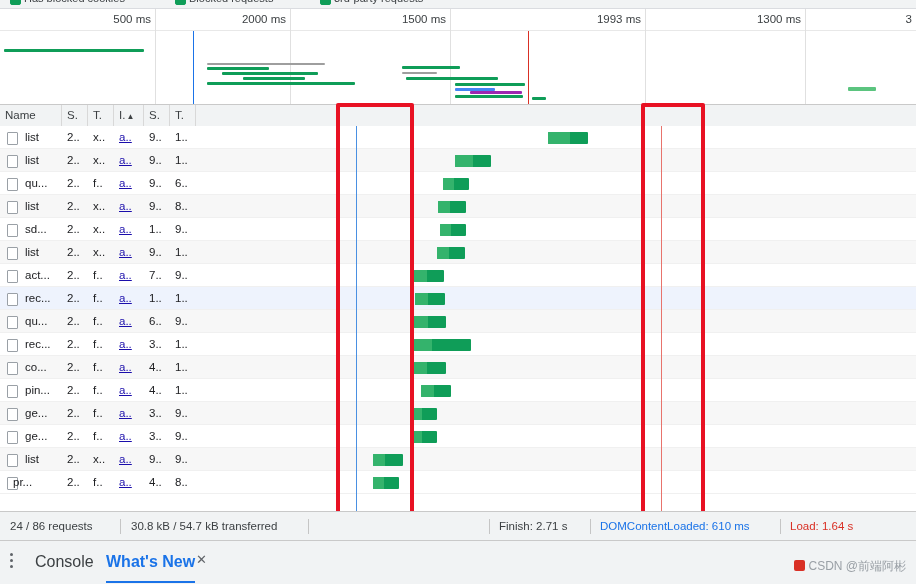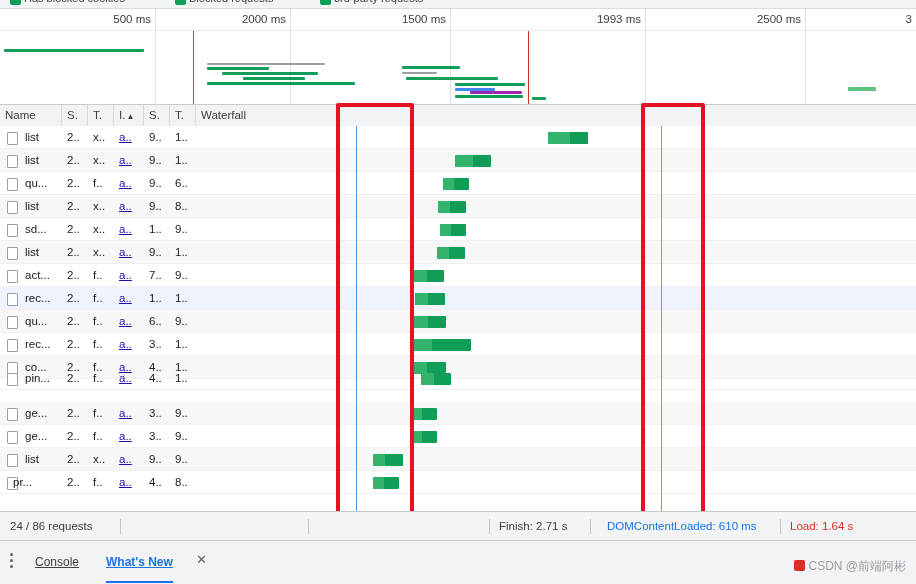--- a/index.html
+++ b/index.html
@@ -47,28 +47,28 @@
   
   .wf-line{position:absolute;top:126px;width:1px;height:385px;}
 
   
   .redbox{position:absolute;border:4px solid #e81123;border-radius:2px;pointer-events:none;}
 
   
   .summary{position:absolute;left:0;top:511px;width:916px;height:29px;background:#f1f3f4;border-top:1px solid #c9c9c9;border-bottom:1px solid #c9c9c9;}
   .sum-item{position:absolute;top:0;height:45px;line-height:29px;font-size:11.5px;color:#3c4043;white-space:nowrap;}
   .sum-sep{position:absolute;top:7px;width:1px;height:15px;background:#c5c5c5;}
-  .sum-item.blue{color:#1a73e8;margin-left:7px;}
+  .sum-item.blue{color:#1a73e8;}
   .sum-item.red{color:#d93025;}
 
   
   .drawer{position:absolute;left:0;top:540px;width:916px;height:44px;background:#f1f3f4;border-top:1px solid #c9c9c9;}
   .dots{position:absolute;left:10px;top:12px;width:4px;height:18px;}
   .dots i{display:block;width:3px;height:3px;background:#5f6368;border-radius:50%;margin-bottom:3px;}
-  .dtab{position:absolute;top:7px;height:28px;line-height:28px;font-size:12px;color:#3c4043;white-space:nowrap;text-decoration:underline;}
+  .dtab{position:absolute;top:7px;height:28px;line-height:28px;font-size:16px;color:#3c4043;white-space:nowrap;}
   .dtab.active{color:#1a73e8;font-weight:bold;}
   .dtab.active:after{content:"";position:absolute;left:0;right:0;bottom:-7px;height:2px;background:#1a73e8;}
   .dtab-close{position:absolute;top:12px;font-size:13px;color:#5f6368;line-height:1;}
   .watermark{position:absolute;right:10px;top:558px;font-size:12px;color:#9aa0a6;white-space:nowrap;}
   .wm-logo{display:inline-block;width:11px;height:11px;background:#d93025;border-radius:2px;vertical-align:-1px;margin-right:3px;}
 </style>
 </head>
 <body>
 
 <div class="app">
@@ -87,21 +87,21 @@
 
     <div class="ov-tick" style="left:155px"></div>
     <div class="ov-label" style="left:155px">500 ms</div>
     <div class="ov-tick" style="left:290px"></div>
     <div class="ov-label" style="left:290px">2000 ms</div>
     <div class="ov-tick" style="left:450px"></div>
     <div class="ov-label" style="left:450px">1500 ms</div>
     <div class="ov-tick" style="left:645px"></div>
     <div class="ov-label" style="left:645px">1993 ms</div>
     <div class="ov-tick" style="left:805px"></div>
-    <div class="ov-label" style="left:805px">2500 ms</div>
+    <div class="ov-label" style="left:805px">1300 ms</div>
     <div class="ov-label" style="left:916px">3</div>
 
     <div class="ov-line" style="left:193px;background:#1a73e8"></div>
     <div class="ov-line" style="left:528px;background:#d93025"></div>
 
     <div class="ov-bar" style="left:4px;top:40px;width:140px;height:3px"></div>
     <div class="ov-bar gray" style="left:207px;top:54px;width:118px"></div>
     <div class="ov-bar" style="left:207px;top:58px;width:62px"></div>
     <div class="ov-bar" style="left:222px;top:63px;width:96px"></div>
     <div class="ov-bar" style="left:243px;top:68px;width:62px"></div>
@@ -117,21 +117,20 @@
     <div class="ov-bar lightgreen" style="left:848px;top:78px;width:28px;height:4px"></div>
   </div>
 
   <div class="thead">
     <div class="th" style="left:0;width:62px">Name</div>
     <div class="th" style="left:62px;width:26px">S.</div>
     <div class="th" style="left:88px;width:26px">T.</div>
     <div class="th" style="left:114px;width:30px"><span>I.</span><span class="sortarrow">▲</span></div>
     <div class="th" style="left:144px;width:26px">S.</div>
     <div class="th" style="left:170px;width:26px">T.</div>
-    <div class="th" style="left:196px;width:720px;border-right:none">Waterfall</div>
   </div>
 
   <div class="rows">
 
     <div class="row" style="top:0px">
       <span class="doc-icon"></span>
       <div class="cell" style="left:20px;width:42px">list</div>
       <div class="cell" style="left:62px;width:26px">2..</div>
       <div class="cell" style="left:88px;width:26px">x..</div>
       <div class="cell link" style="left:114px;width:30px">a..</div>
@@ -265,21 +264,21 @@
       <div class="cell" style="left:62px;width:26px">2..</div>
       <div class="cell" style="left:88px;width:26px">f..</div>
       <div class="cell link" style="left:114px;width:30px">a..</div>
       <div class="cell" style="left:144px;width:26px">4..</div>
       <div class="cell" style="left:170px;width:26px">1..</div>
       <div class="wf-bar" style="left:414px;width:32px">
           <span class="light" style="width:13px"></span>
         </div>
     </div>
 
-    <div class="row" style="top:241px">
+    <div class="row" style="top:253px">
       <span class="doc-icon"></span>
       <div class="cell" style="left:20px;width:42px">pin...</div>
       <div class="cell" style="left:62px;width:26px">2..</div>
       <div class="cell" style="left:88px;width:26px">f..</div>
       <div class="cell link" style="left:114px;width:30px">a..</div>
       <div class="cell" style="left:144px;width:26px">4..</div>
       <div class="cell" style="left:170px;width:26px">1..</div>
       <div class="wf-bar" style="left:421px;width:30px">
           <span class="light" style="width:13px"></span>
         </div>
@@ -340,20 +339,21 @@
 
   <div class="wf-line" style="left:356px;background:#4a90e2"></div>
   <div class="wf-line" style="left:661px;background:#e8736c"></div>
 
   <div class="redbox" style="left:336px;top:103px;width:70px;height:440px"></div>
   <div class="redbox" style="left:641px;top:103px;width:56px;height:440px"></div>
 
   <div class="summary">
     <div class="sum-item" style="left:10px">24 / 86 requests</div>
     <div class="sum-sep" style="left:120px"></div>
+    <div class="sum-item" style="left:131px">30.8 kB / 54.7 kB transferred</div>
     <div class="sum-sep" style="left:308px"></div>
     <div class="sum-sep" style="left:489px"></div>
     <div class="sum-item" style="left:499px">Finish: 2.71 s</div>
     <div class="sum-sep" style="left:590px"></div>
     <div class="sum-item blue" style="left:600px">DOMContentLoaded: 610 ms</div>
     <div class="sum-sep" style="left:780px"></div>
     <div class="sum-item red" style="left:790px">Load: 1.64 s</div>
   </div>
 
   <div class="drawer">

